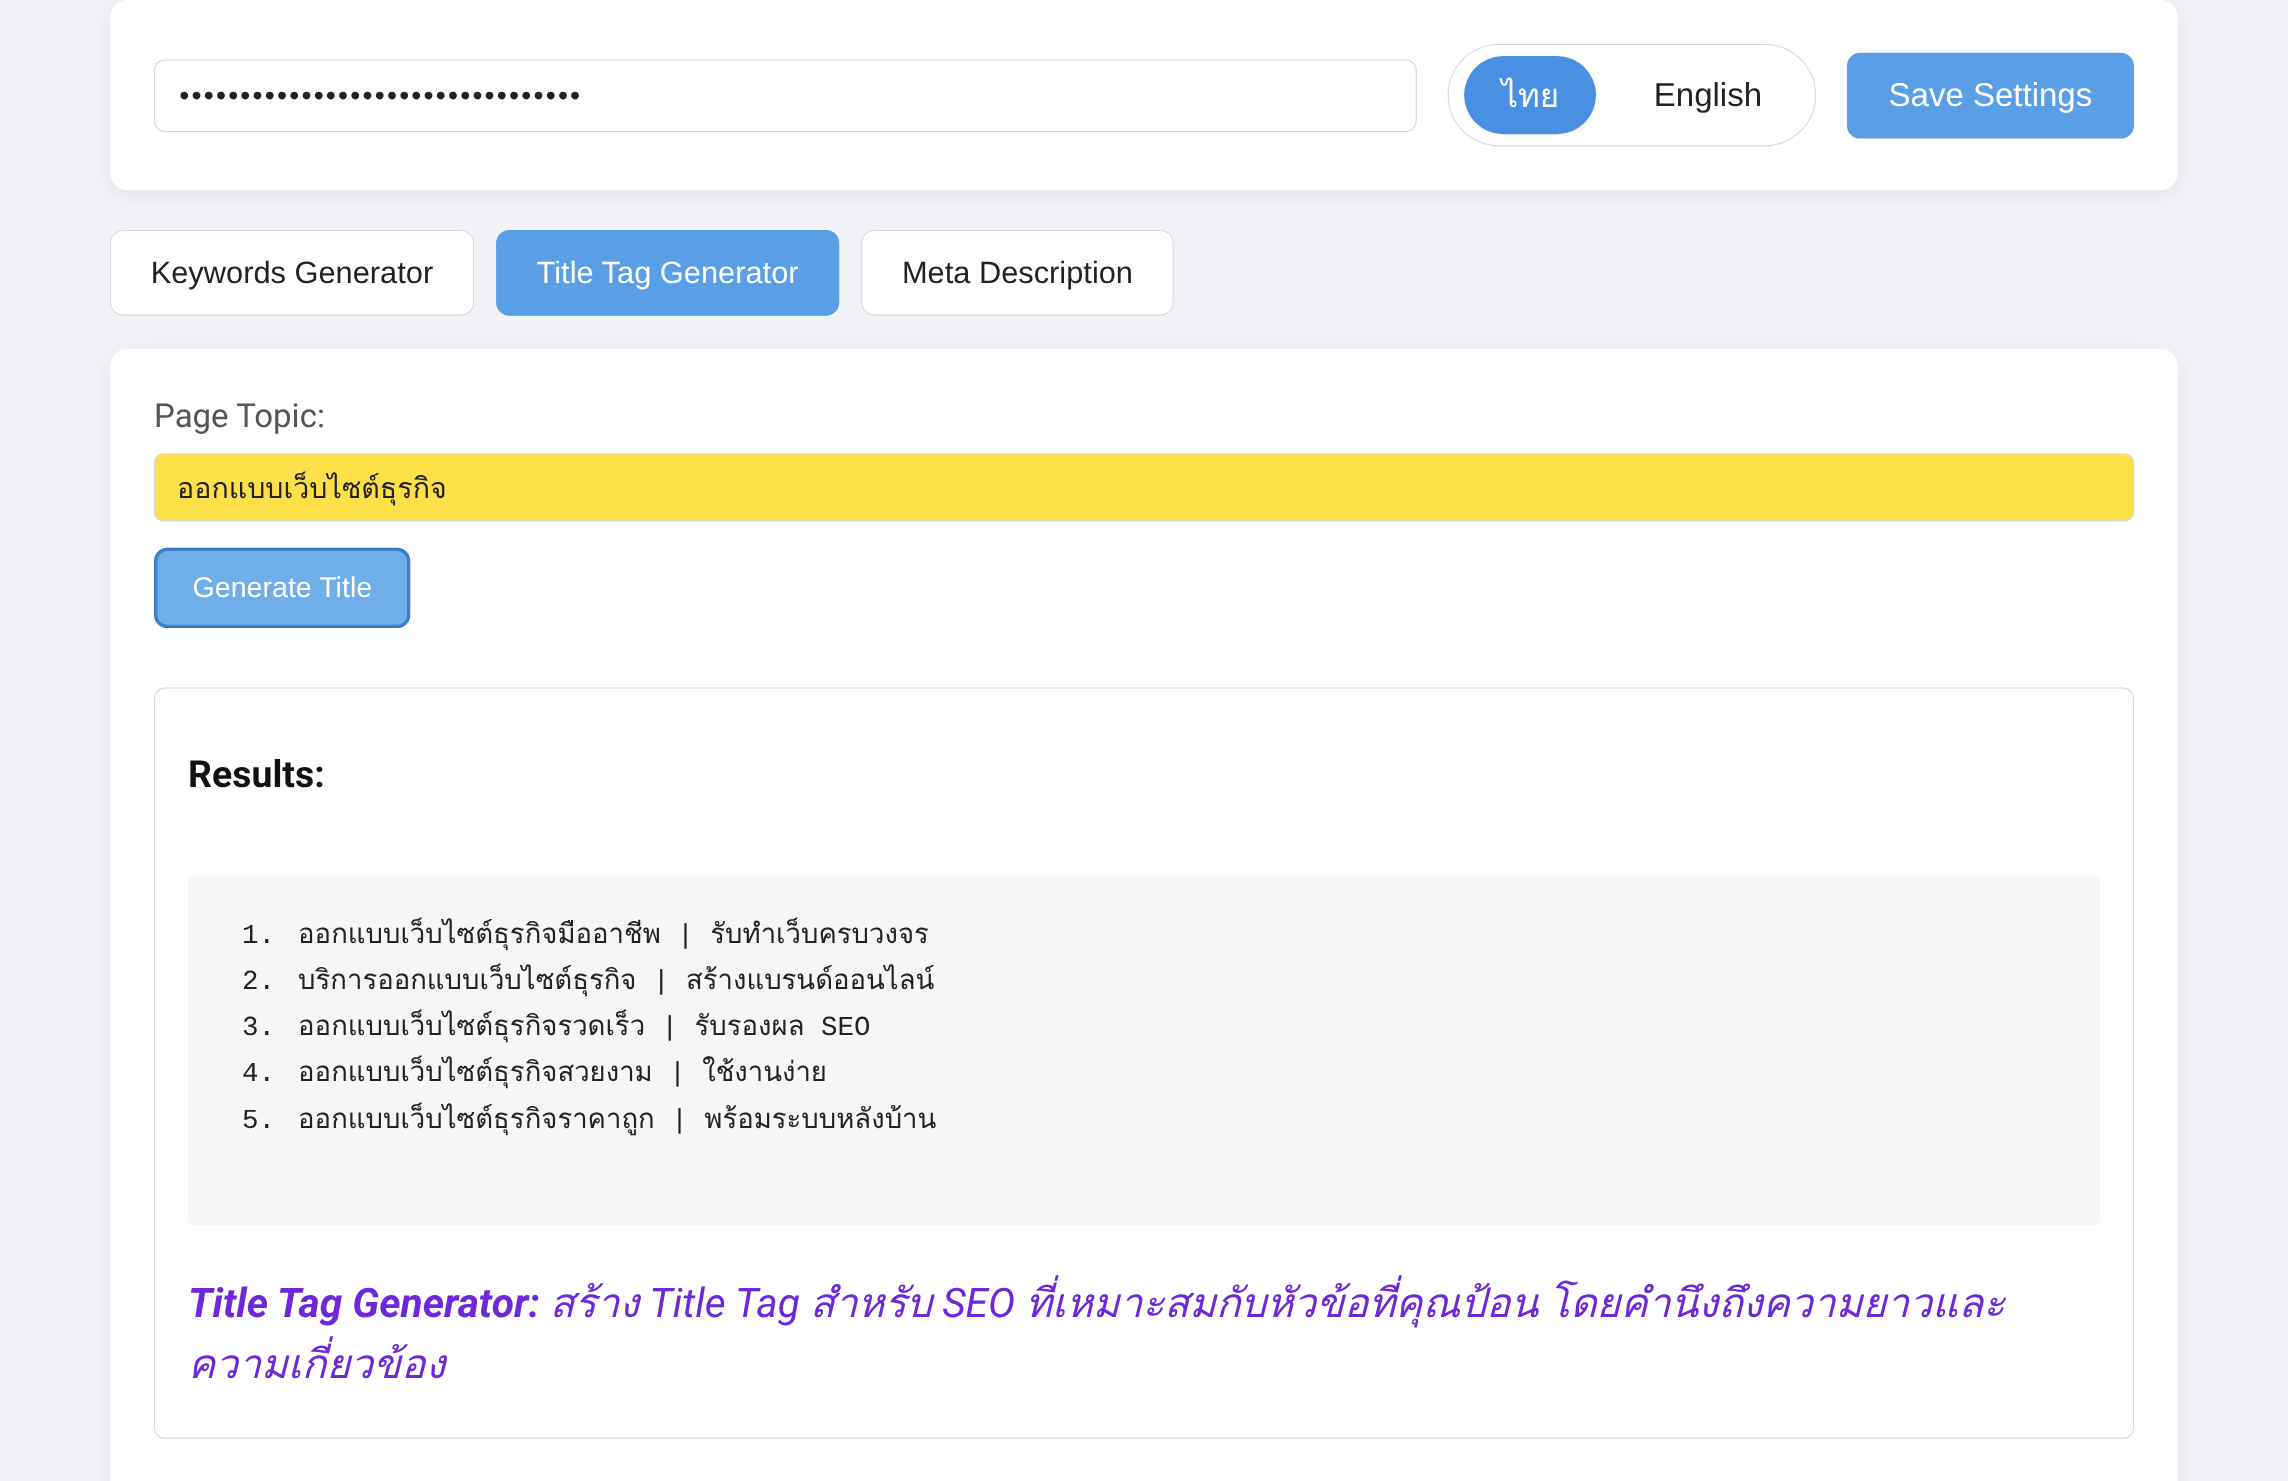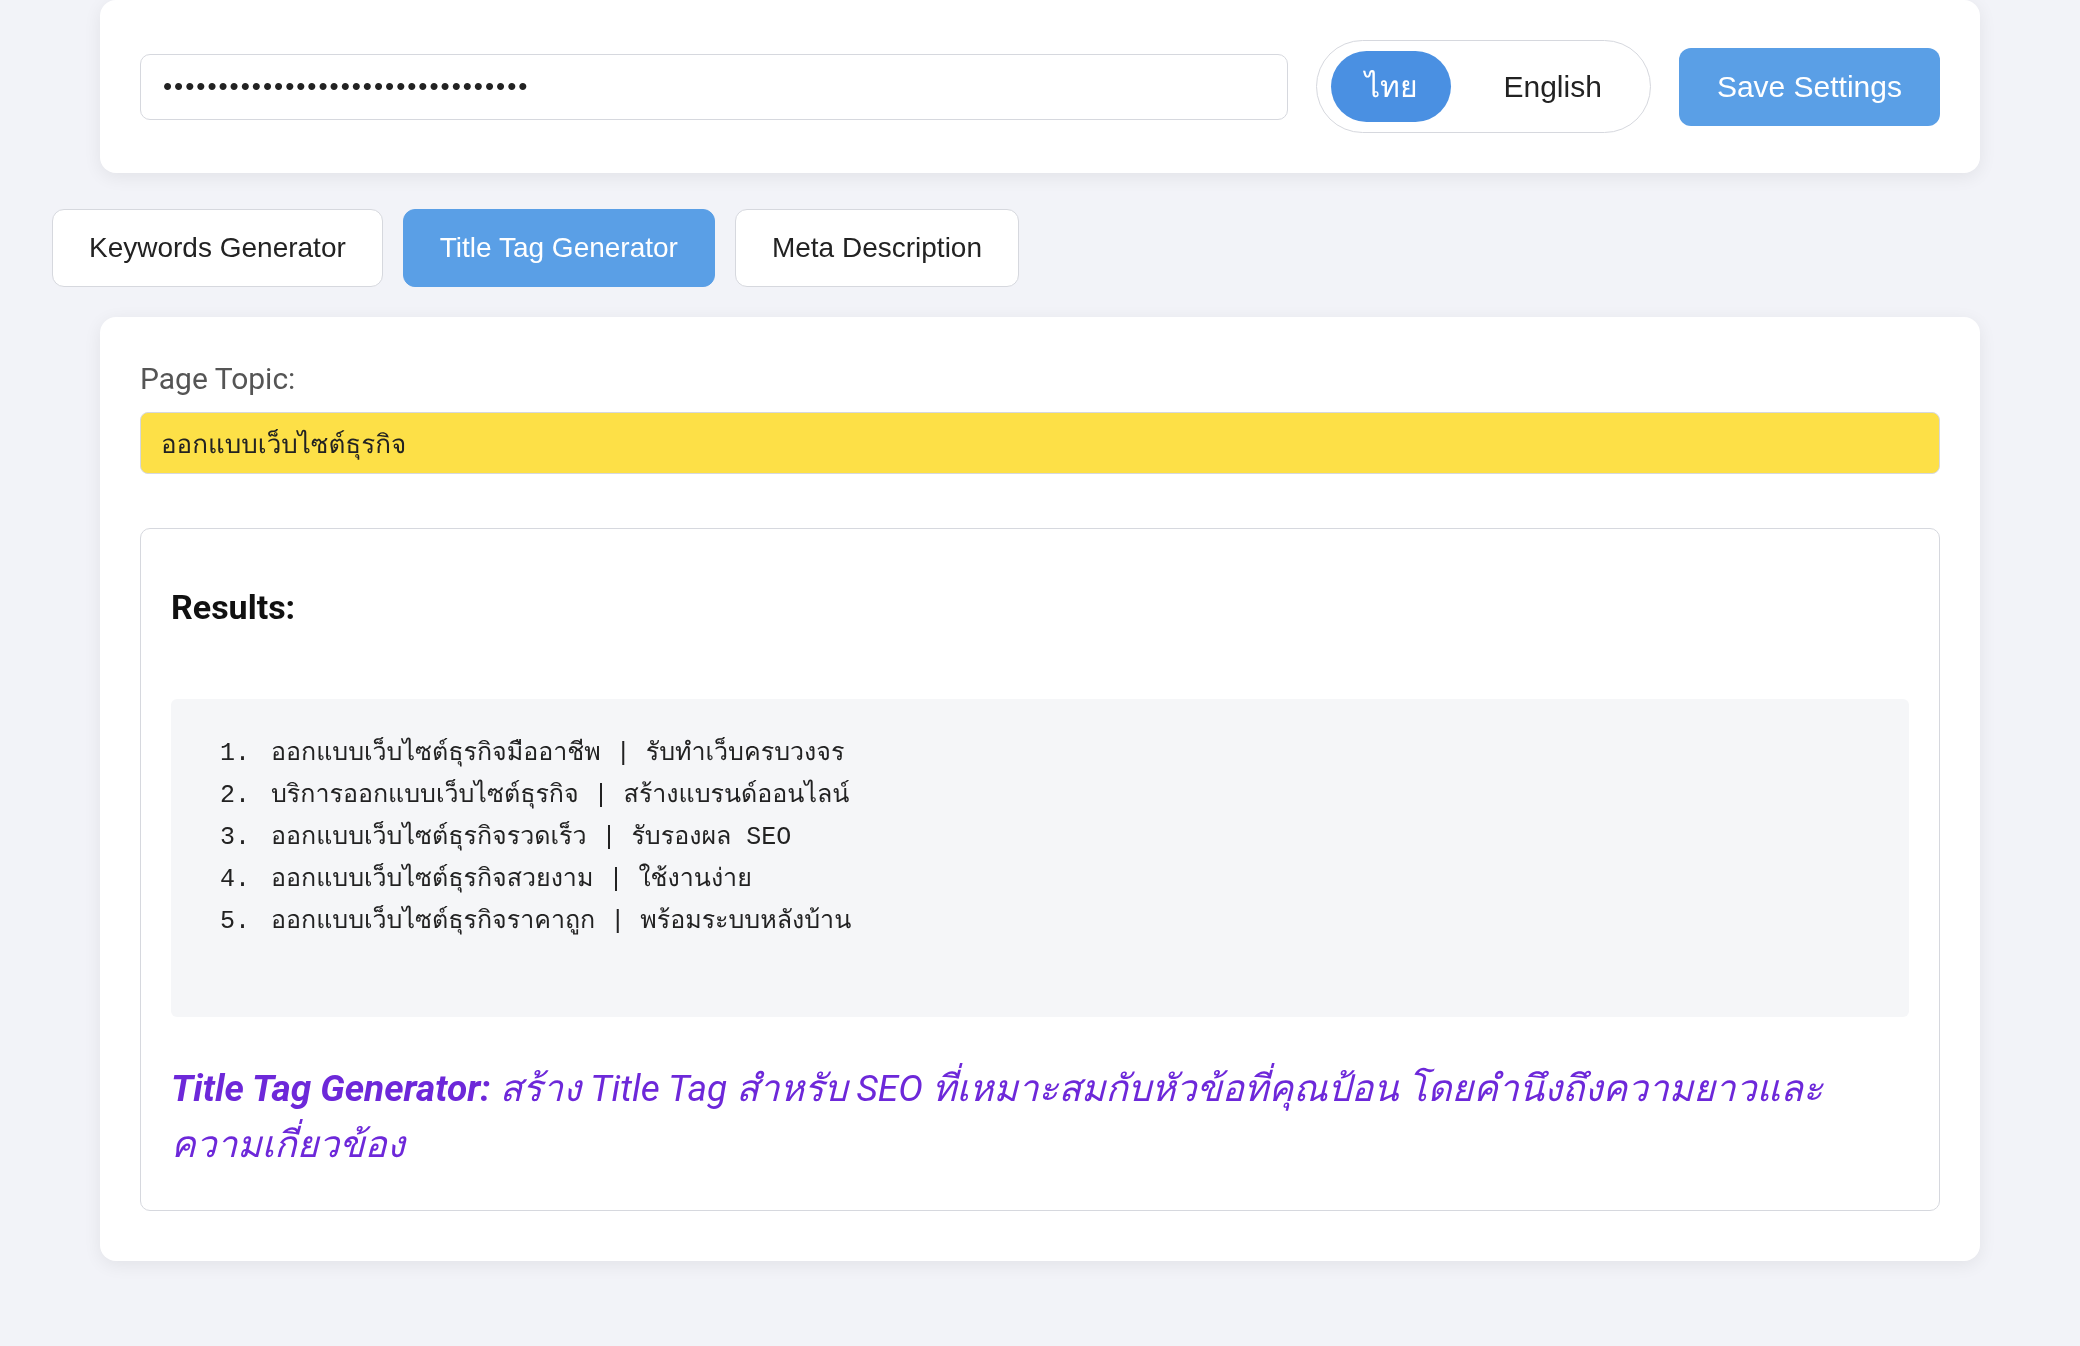--- a/index.html
+++ b/index.html
@@ -67,21 +67,21 @@
     border: none;
     font-size: 30px;
     padding: 22px 38px;
     border-radius: 12px;
     cursor: pointer;
   }
   
   .tabs-row {
     display: flex;
     gap: 20px;
-    margin: 36px 100px 30px 52px;
+    margin: 36px 100px 30px 100px;
   }
   .tab {
     background: #fff;
     border: 1px solid #d6d8de;
     border-radius: 12px;
     font-size: 28px;
     padding: 22px 36px;
     cursor: pointer;
     color: #222;
   }
@@ -172,20 +172,23 @@
 
   <div class="tabs-row">
     <button class="tab">Keywords Generator</button>
     <button class="tab active">Title Tag Generator</button>
     <button class="tab">Meta Description</button>
   </div>
 
   <div class="card main-card">
     <div class="field-label">Page Topic:</div>
     <input class="topic-input" type="text" value="ออกแบบเว็บไซต์ธุรกิจ" style="">
+    <div>
+      <button class="generate-btn">Generate Title</button>
+    </div>
 
     <div class="results-box">
       <div class="results-heading">Results:</div>
       <div class="results-list-wrap">
         <ol class="results-list">
           <li>ออกแบบเว็บไซต์ธุรกิจมืออาชีพ | รับทำเว็บครบวงจร</li>
           <li>บริการออกแบบเว็บไซต์ธุรกิจ | สร้างแบรนด์ออนไลน์</li>
           <li>ออกแบบเว็บไซต์ธุรกิจรวดเร็ว | รับรองผล SEO</li>
           <li>ออกแบบเว็บไซต์ธุรกิจสวยงาม | ใช้งานง่าย</li>
           <li>ออกแบบเว็บไซต์ธุรกิจราคาถูก | พร้อมระบบหลังบ้าน</li>

